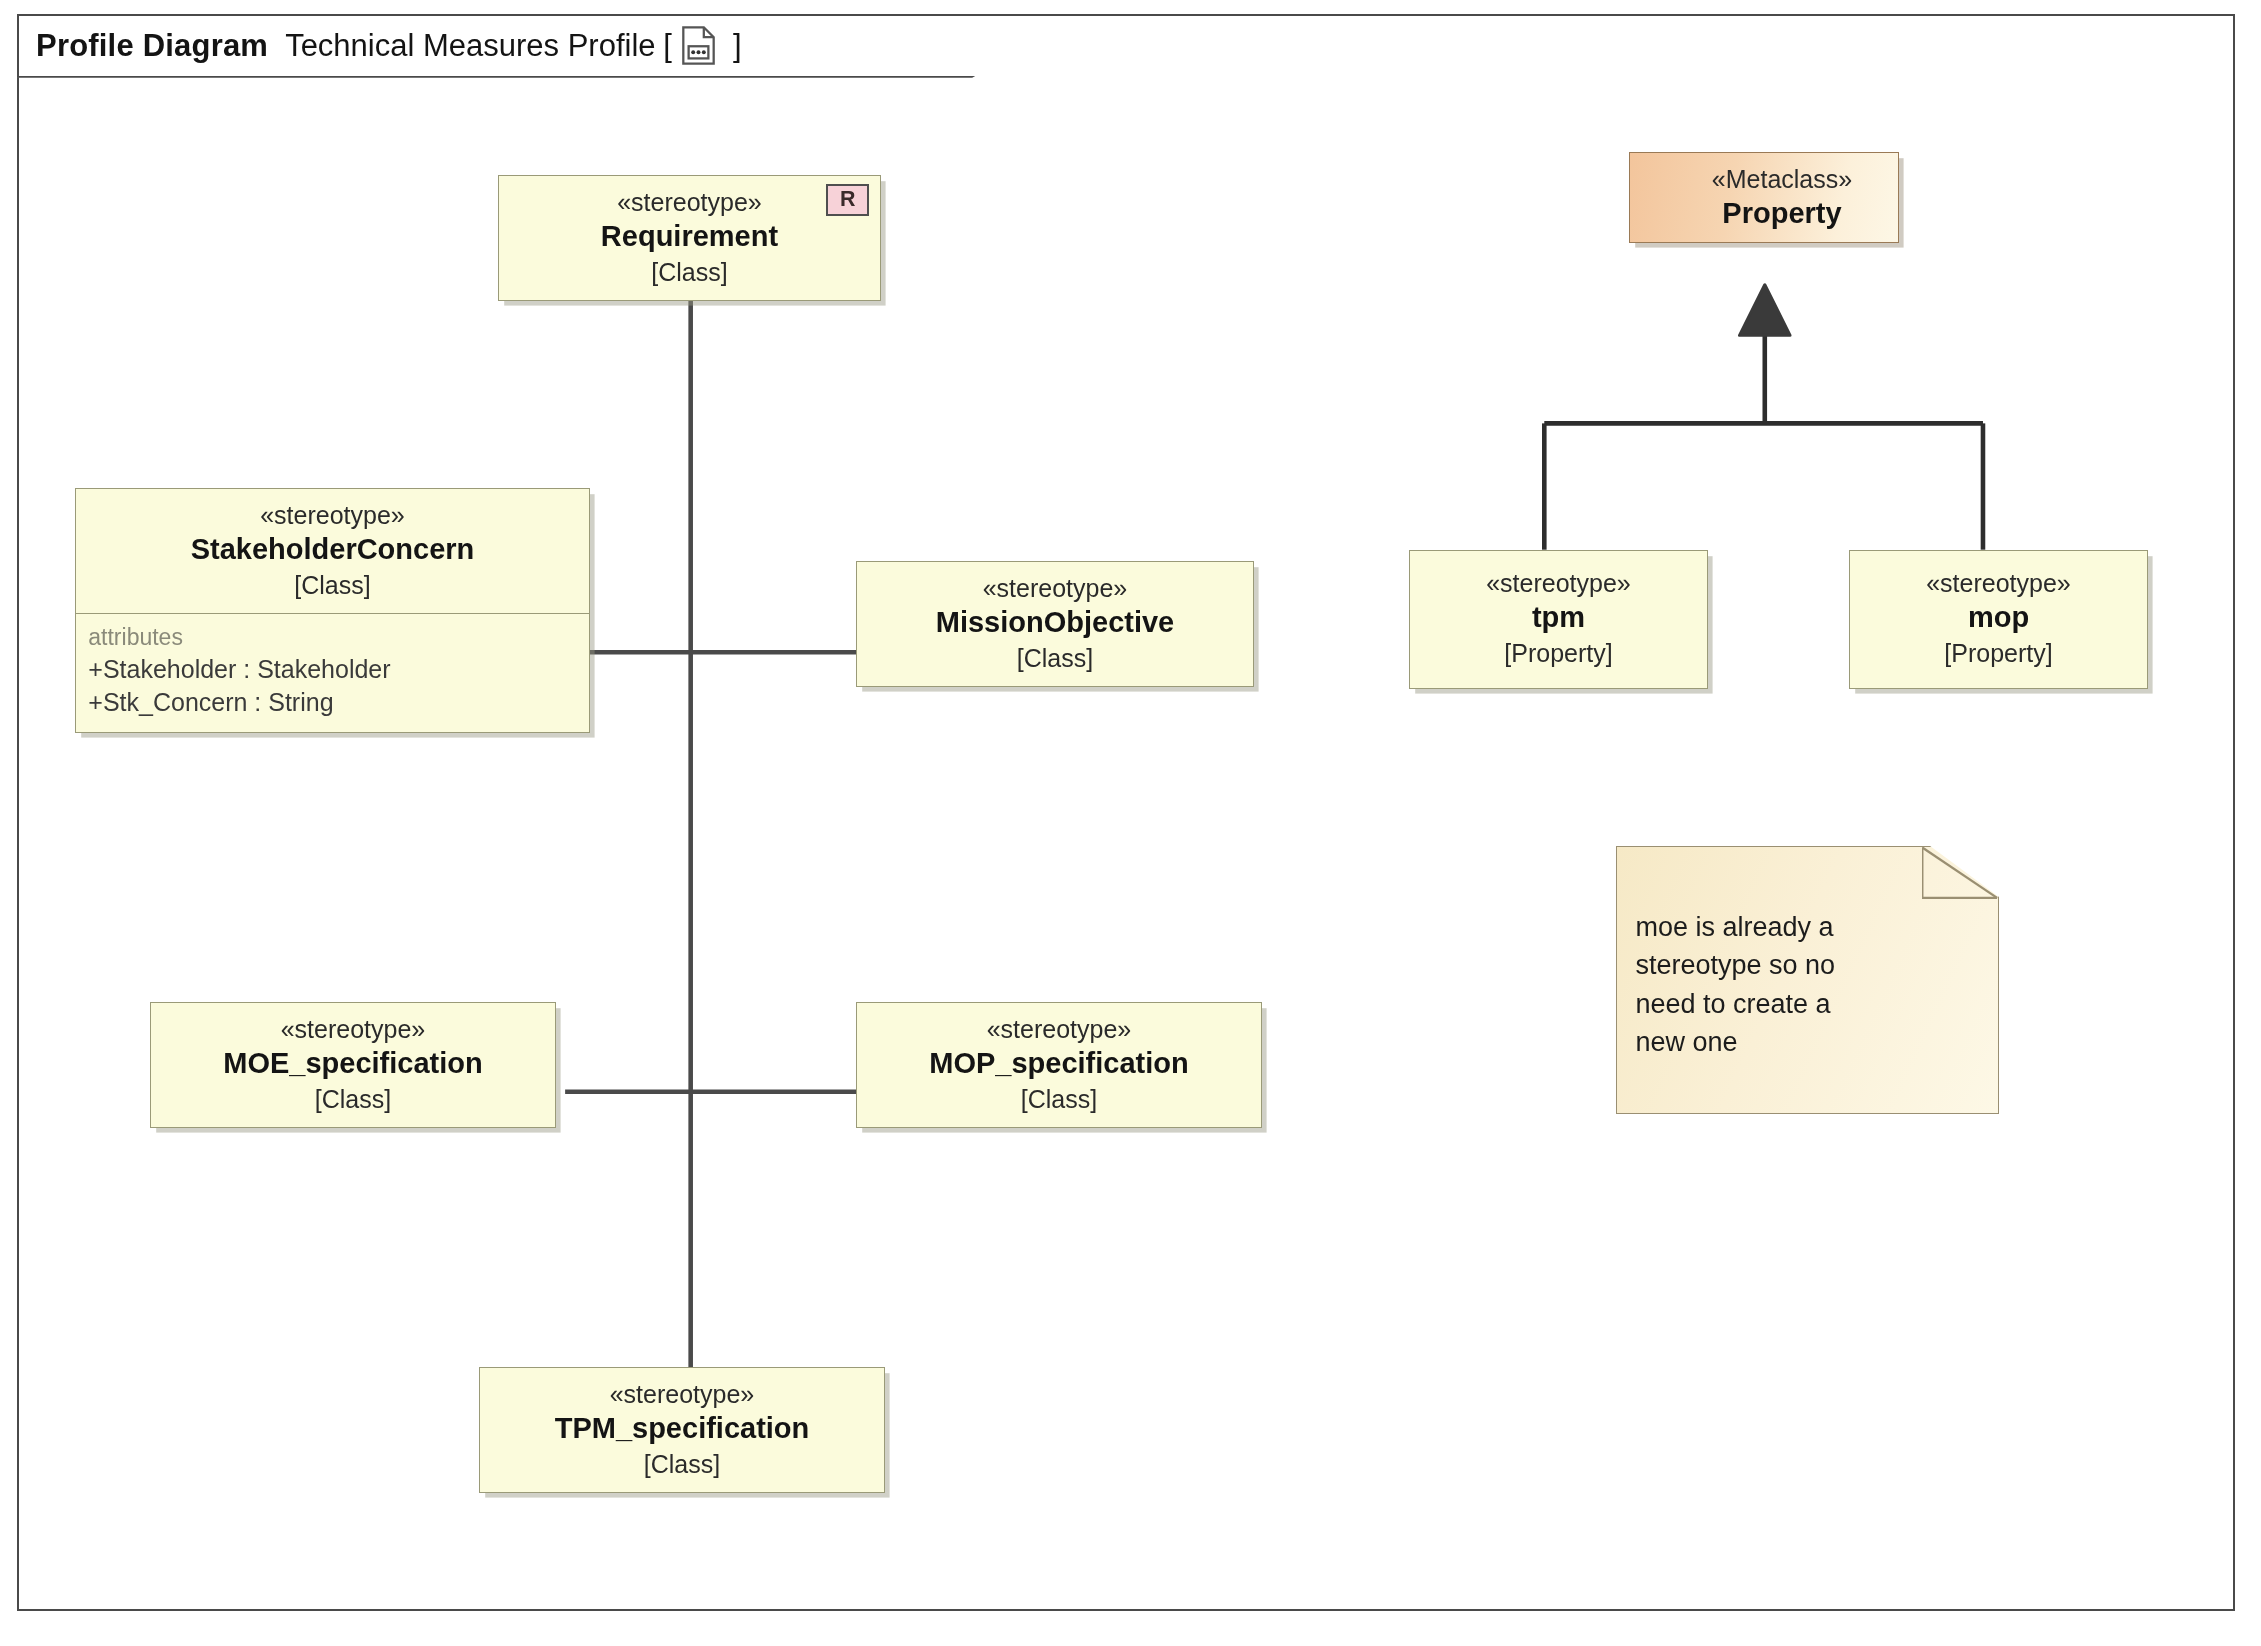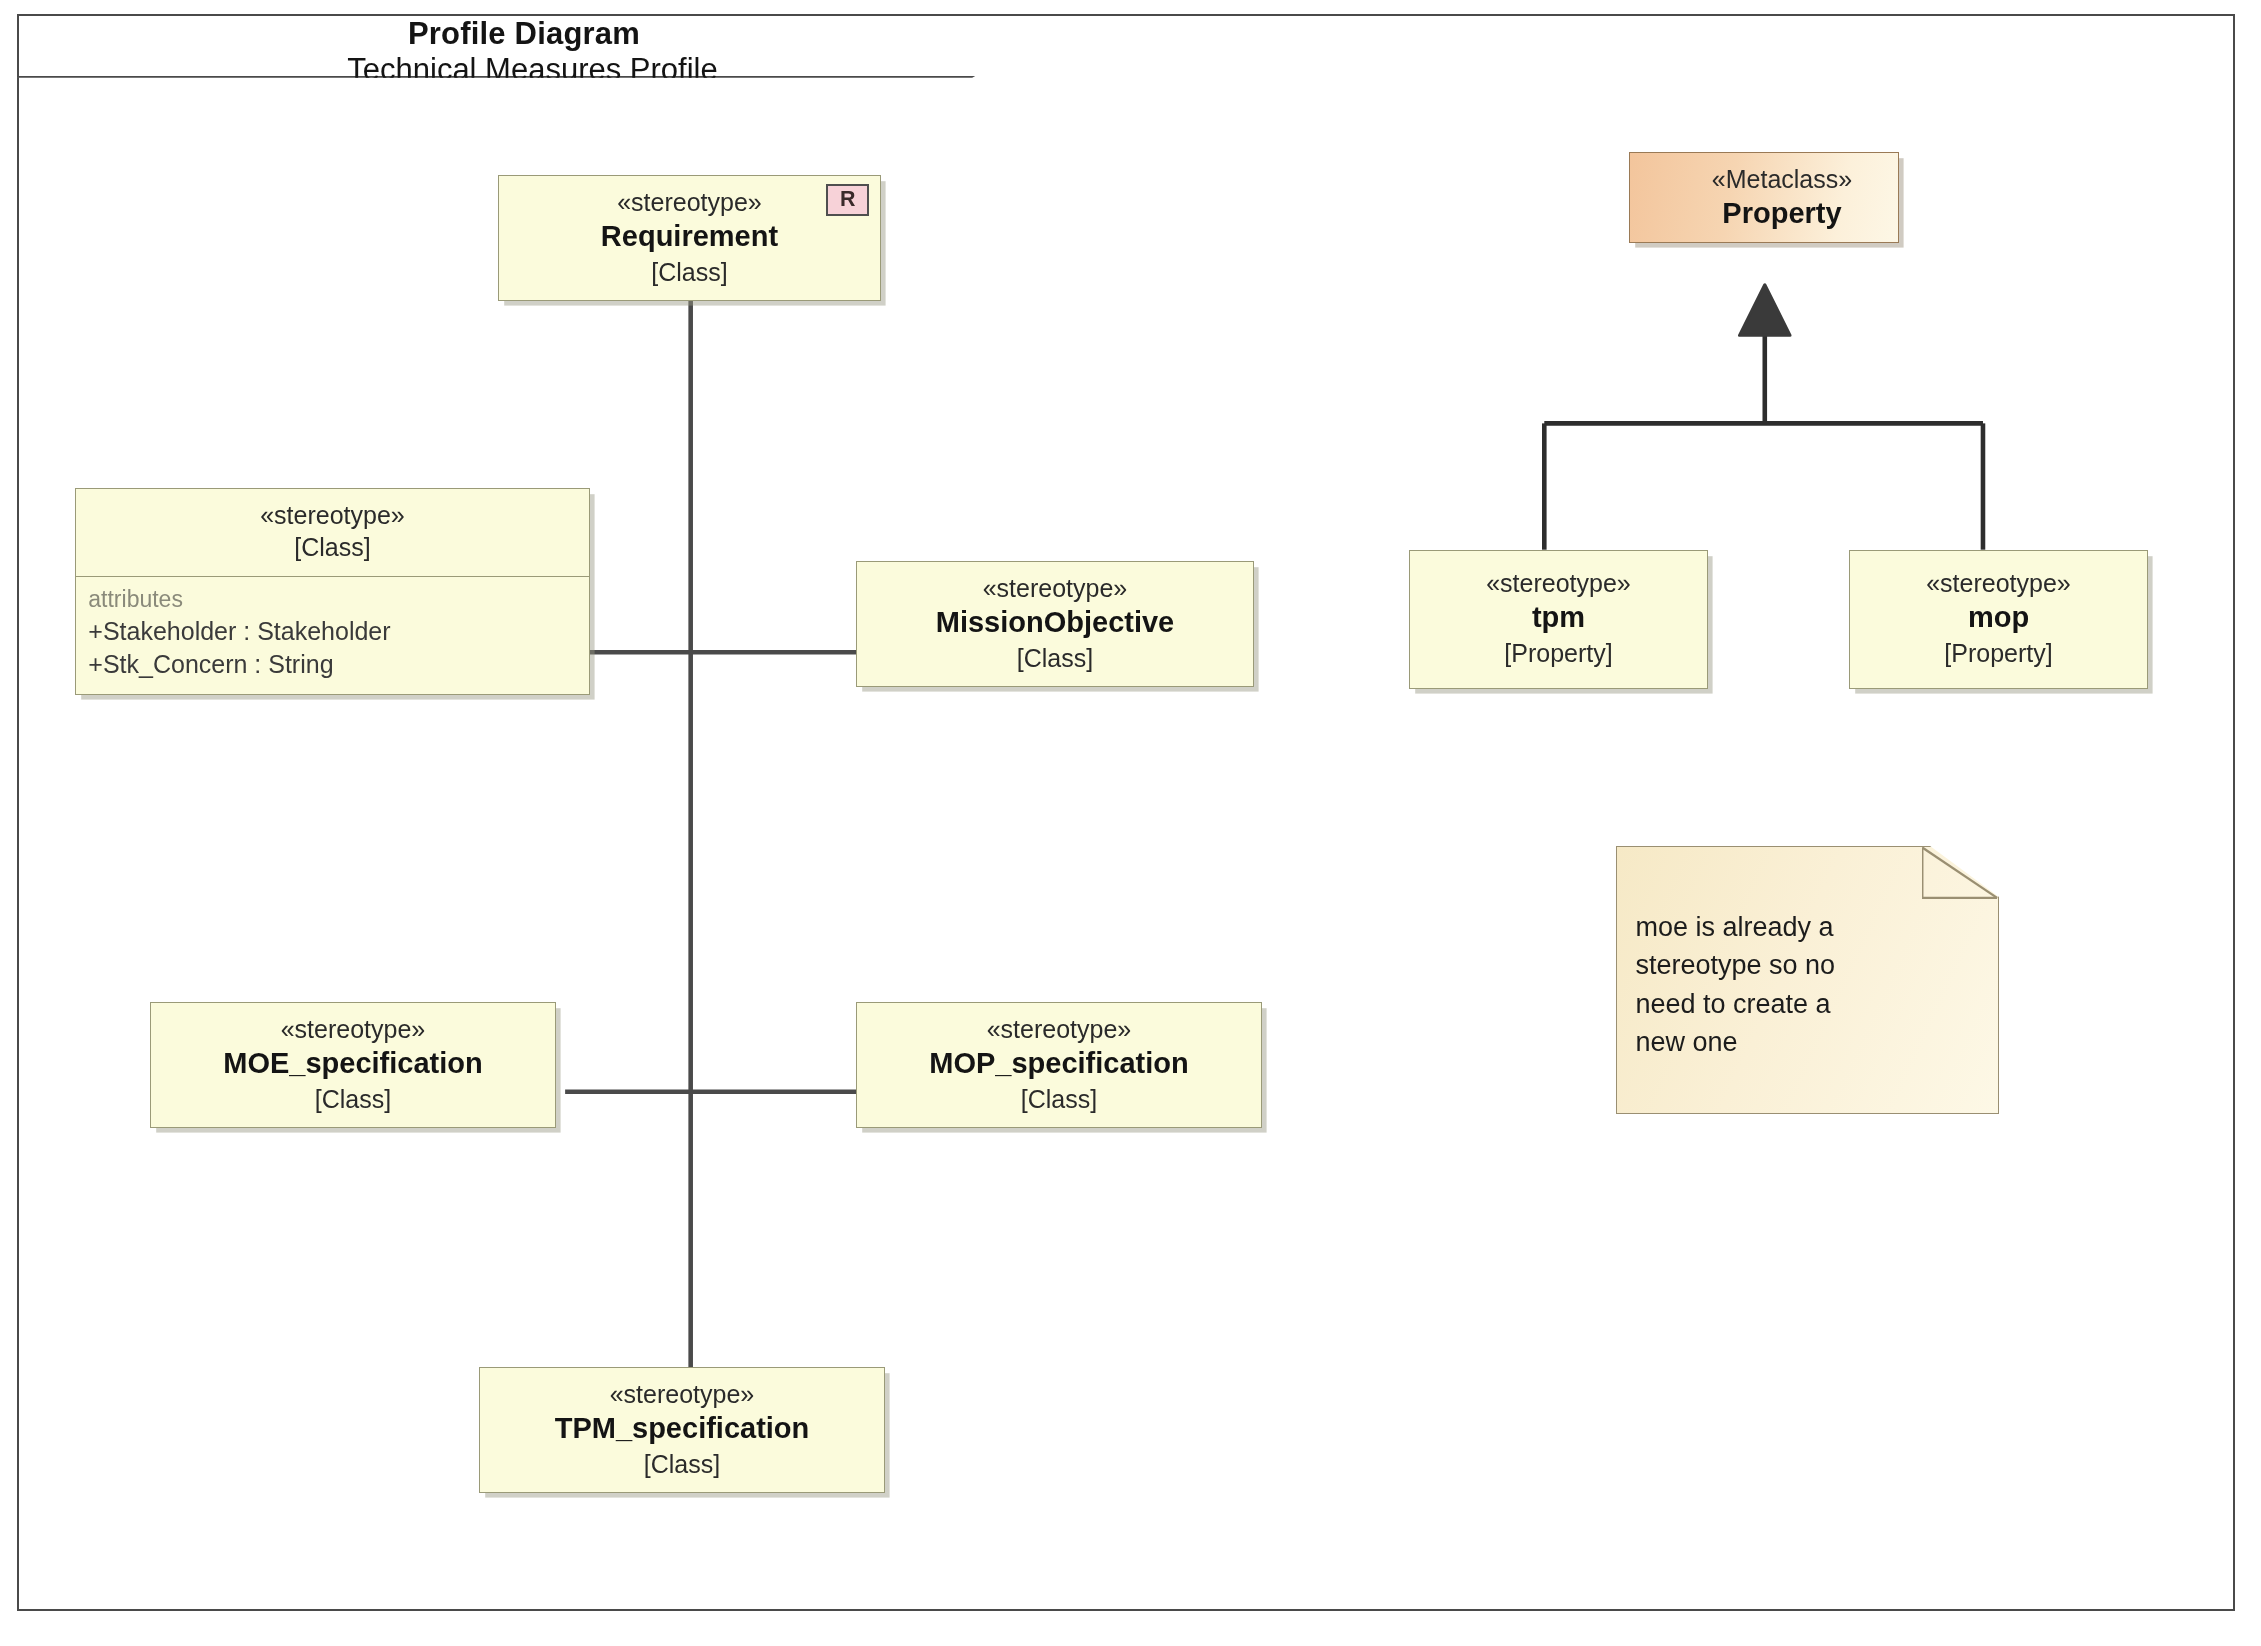--- a/index.html
+++ b/index.html
@@ -36,21 +36,20 @@
     width: 995px;
     box-sizing: border-box;
     background: #ffffff;
     border: 2.3px solid #4a4a4a;
     border-right: none;
     display: flex;
     align-items: center;
     padding-left: 17px;
     
     clip-path: polygon(0 0, 100% 0, 100% 64%, 96% 100%, 0 100%);
-    flex-direction: column;
   }
   #frame-header::after {
     content: "";
     position: absolute;
     right: 0;
     top: 0;
     bottom: 0;
     width: 2.3px;
     background: transparent;
   }
@@ -237,20 +236,21 @@
     <div class="r-badge">R</div>
     <div class="guillemet">«stereotype»</div>
     <div class="node-name">Requirement</div>
     <div class="node-meta">[Class]</div>
   </div>
 </div>
 
 <div class="node" style="left:75px; top:488px; width:515px;">
   <div class="node-head">
     <div class="guillemet">«stereotype»</div>
+    <div class="node-name">StakeholderConcern</div>
     <div class="node-meta">[Class]</div>
   </div>
   <div class="node-attrs">
     <div class="attrs-title">attributes</div>
     <div class="attr-row">+Stakeholder : Stakeholder</div>
     <div class="attr-row">+Stk_Concern : String</div>
   </div>
 </div>
 
 <div class="node" style="left:856px; top:561px; width:398px;">

